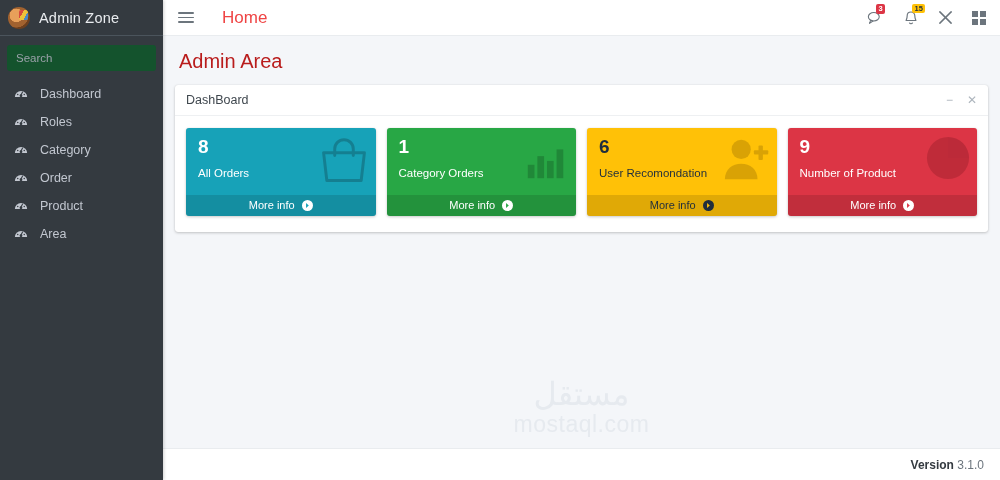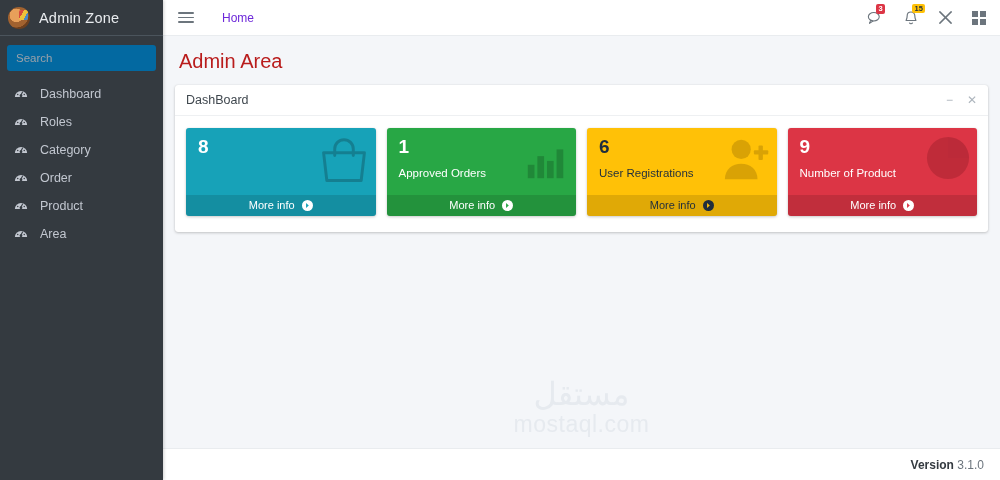--- a/index.html
+++ b/index.html
@@ -46,21 +46,21 @@
     padding: 0 8px;
     border-bottom: 1px solid #4b545c;
   }
   .robot-icon { width: 26px; flex: 0 0 26px; margin-right: 8px; display:flex; align-items:center; justify-content:center; }
   .miso-label { color: #c2c7d0; font-size: 12.5px; }
 
   .search-wrap {
     margin: 9px 7px 6px 7px;
     height: 26px;
     display: flex;
-    background: #0369a1;
+    background: #14532d;
     border-radius: 3px;
     overflow: hidden;
   }
   .search-input {
     flex: 1; border: 0; outline: 0; background: transparent;
     color: #c2c7d0; font-size: 11.5px; padding: 0 9px;
     font-family: "Liberation Sans", sans-serif;
   }
   .search-input::placeholder { color: #9aa1a9; }
 
@@ -77,21 +77,21 @@
 
   .topbar {
     height: 36px; background: #ffffff;
     display: flex; align-items: center;
     border-bottom: 1px solid #e9ecef;
     padding: 0 14px 0 12px;
     flex: 0 0 36px;
   }
   .hamburger { width: 22px; height: 22px; display: flex; flex-direction: column; justify-content: center; gap: 3px; cursor: pointer; padding: 0 3px;}
   .hamburger span { display: block; height: 1.6px; background: #6c757d; border-radius: 1px; }
-  .topbar-link { color: #6d28d9; font-size: 12px; margin-left: 25px; cursor: pointer; }
+  .topbar-link { color: #ef4444; font-size: 17px; margin-left: 25px; cursor: pointer; }
   .topbar-right { margin-left: auto; display: flex; align-items: center; gap: 19px; }
   .tb-icon { position: relative; cursor: pointer; display: flex; align-items: center; }
   .badge {
     position: absolute; top: -6px; left: 9px;
     font-size: 7.5px; font-weight: bold; color: #fff;
     border-radius: 2px; padding: 1px 2.5px; line-height: 1;
   }
   .badge-danger { background: #dc3545; }
   .badge-warning { background: #ffc107; color: #1f2d3d; }
 
@@ -323,40 +323,41 @@
           <span class="tool-btn">−</span>
           <span class="tool-btn">✕</span>
         </div>
       </div>
 
       <div class="panel-body">
 
         <div class="sbox light" style="background:#17a2b8">
           <div class="sbox-inner">
             <div class="sbox-num">8</div>
+            <div class="sbox-text">All Orders</div>
             <span class="sbox-ico">
               <svg width="52" height="52" viewBox="0 0 56 56">
                 <path d="M6 19h44l-3.5 30H9.5Z" fill="none" stroke="#0d1b1f" stroke-width="3.2" stroke-linejoin="round"></path>
                 <path d="M18 22V15a10 10 0 0 1 20 0v7" fill="none" stroke="#0d1b1f" stroke-width="3.2" stroke-linecap="round"></path>
               </svg>
             </span>
           </div>
           <span class="sbox-foot">
             <span>More info</span>
             <svg class="arrow" width="11" height="11" viewBox="0 0 12 12">
               <circle cx="6" cy="6" r="6" fill="#ffffff"></circle>
               <path d="M4.4 3.4 L7.4 6 L4.4 8.6 Z" fill="#17a2b8"></path>
             </svg>
           </span>
         </div>
 
         <div class="sbox light" style="background:#28a745">
           <div class="sbox-inner">
             <div class="sbox-num">1</div>
-            <div class="sbox-text">Approved Orders</div>
+            <div class="sbox-text">Category Orders</div>
             <span class="sbox-ico">
               <svg width="48" height="48" viewBox="0 0 50 50">
                 <rect x="6" y="31" width="7" height="14" fill="#0c2f14"></rect>
                 <rect x="16" y="22" width="7" height="23" fill="#0c2f14"></rect>
                 <rect x="26" y="27" width="7" height="18" fill="#0c2f14"></rect>
                 <rect x="36" y="15" width="7" height="30" fill="#0c2f14"></rect>
               </svg>
             </span>
           </div>
           <span class="sbox-foot">
@@ -364,21 +365,21 @@
             <svg class="arrow" width="11" height="11" viewBox="0 0 12 12">
               <circle cx="6" cy="6" r="6" fill="#ffffff"></circle>
               <path d="M4.4 3.4 L7.4 6 L4.4 8.6 Z" fill="#28a745"></path>
             </svg>
           </span>
         </div>
 
         <div class="sbox dark" style="background:#ffc107">
           <div class="sbox-inner">
             <div class="sbox-num">6</div>
-            <div class="sbox-text">User Registrations</div>
+            <div class="sbox-text">User Recomondation</div>
             <span class="sbox-ico">
               <svg width="50" height="48" viewBox="0 0 52 50">
                 <circle cx="21" cy="15" r="10" fill="#6b4a00"></circle>
                 <path d="M4 46c0-10 7.6-16 17-16s17 6 17 16Z" fill="#6b4a00"></path>
                 <rect x="39" y="11" width="4.6" height="15" rx="1" fill="#6b4a00"></rect>
                 <rect x="34.2" y="15.8" width="15" height="4.6" rx="1" fill="#6b4a00"></rect>
               </svg>
             </span>
           </div>
           <span class="sbox-foot">

